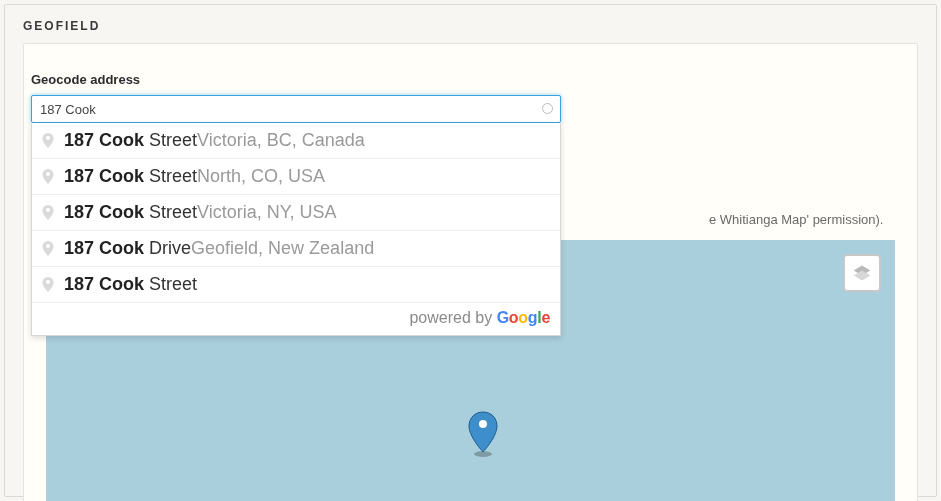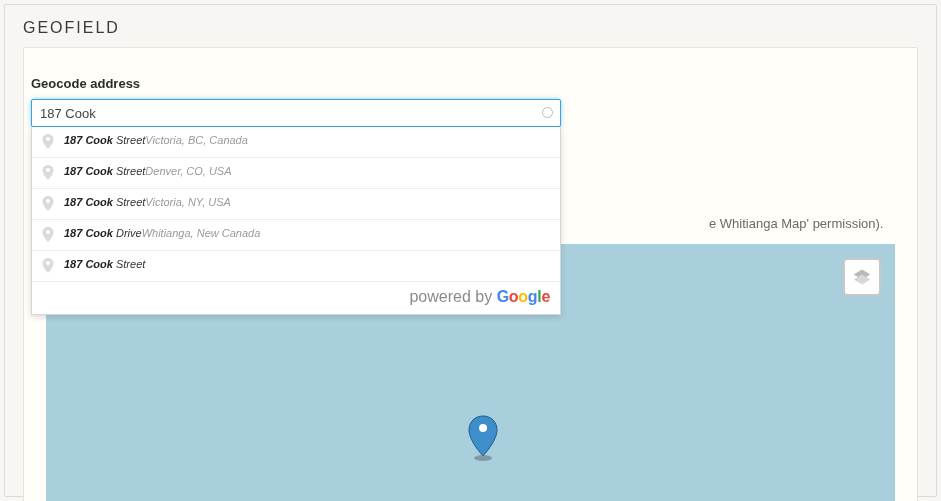--- a/index.html
+++ b/index.html
@@ -12,22 +12,22 @@
   }
   .outer {
     margin:4px;
     border:1px solid #d9d9d6;
     border-radius:2px;
     background:#f7f6f2;
     height:493px;
     position:relative;
   }
   .legend {
-    font-size:16px;
-    font-weight:normal;
+    font-size:12px;
+    font-weight:bold;
     letter-spacing:2px;
     color:#3a3a3a;
     padding:14px 18px 10px 18px;
     text-transform:uppercase;
   }
   .card {
     margin:0 18px 0 18px;
     background:#fffef9;
     border:1px solid #e4e4df;
     border-radius:2px;
@@ -102,26 +102,26 @@
     left:0; top:28px;
     width:530px;
     background:#fff;
     border:1px solid #d6d6d6;
     border-top:none;
     box-shadow:0 2px 6px rgba(0,0,0,0.15);
     z-index:50;
   }
   .dd-item {
     display:flex;
+    align-items:center;
     padding:7px 10px;
     border-bottom:1px solid #eee;
-    font-size:11px;
+    font-size:18px;
     color:#333;
     cursor:pointer;
-    font-style:italic;
   }
   .dd-item:last-of-type { border-bottom:none; }
   .dd-pin { width:12px; margin-right:10px; flex-shrink:0; opacity:0.55; }
   .dd-main b { font-weight:bold; color:#222; }
   .dd-sec { color:#9a9a9a; margin-left:0; }
   .dd-footer {
     text-align:right;
     padding:6px 10px 8px 10px;
     font-size:16px;
     color:#8a8a8a;
@@ -154,37 +154,37 @@
               </svg>
               <span class="dd-main"><b>187 Cook</b> Street</span>
               <span class="dd-sec">Victoria, BC, Canada</span>
             </div>
             <div class="dd-item">
               <svg class="dd-pin" width="12" height="16" viewBox="0 0 12 16">
                 <path d="M6 0C3 0 0.5 2.3 0.5 5.2 0.5 9.5 6 15 6 15s5.5-5.5 5.5-9.8C11.5 2.3 9 0 6 0z" fill="#bdbdbd"></path>
                 <circle cx="6" cy="5" r="2" fill="#fff"></circle>
               </svg>
               <span class="dd-main"><b>187 Cook</b> Street</span>
-              <span class="dd-sec">Denver, CO, USA</span>
+              <span class="dd-sec">North, CO, USA</span>
             </div>
             <div class="dd-item">
               <svg class="dd-pin" width="12" height="16" viewBox="0 0 12 16">
                 <path d="M6 0C3 0 0.5 2.3 0.5 5.2 0.5 9.5 6 15 6 15s5.5-5.5 5.5-9.8C11.5 2.3 9 0 6 0z" fill="#bdbdbd"></path>
                 <circle cx="6" cy="5" r="2" fill="#fff"></circle>
               </svg>
               <span class="dd-main"><b>187 Cook</b> Street</span>
               <span class="dd-sec">Victoria, NY, USA</span>
             </div>
             <div class="dd-item">
               <svg class="dd-pin" width="12" height="16" viewBox="0 0 12 16">
                 <path d="M6 0C3 0 0.5 2.3 0.5 5.2 0.5 9.5 6 15 6 15s5.5-5.5 5.5-9.8C11.5 2.3 9 0 6 0z" fill="#bdbdbd"></path>
                 <circle cx="6" cy="5" r="2" fill="#fff"></circle>
               </svg>
               <span class="dd-main"><b>187 Cook</b> Drive</span>
-              <span class="dd-sec">Whitianga, New Canada</span>
+              <span class="dd-sec">Geofield, New Zealand</span>
             </div>
             <div class="dd-item">
               <svg class="dd-pin" width="12" height="16" viewBox="0 0 12 16">
                 <path d="M6 0C3 0 0.5 2.3 0.5 5.2 0.5 9.5 6 15 6 15s5.5-5.5 5.5-9.8C11.5 2.3 9 0 6 0z" fill="#bdbdbd"></path>
                 <circle cx="6" cy="5" r="2" fill="#fff"></circle>
               </svg>
               <span class="dd-main"><b>187 Cook</b> Street</span>
             </div>
           </div>
         <div class="dd-footer">

